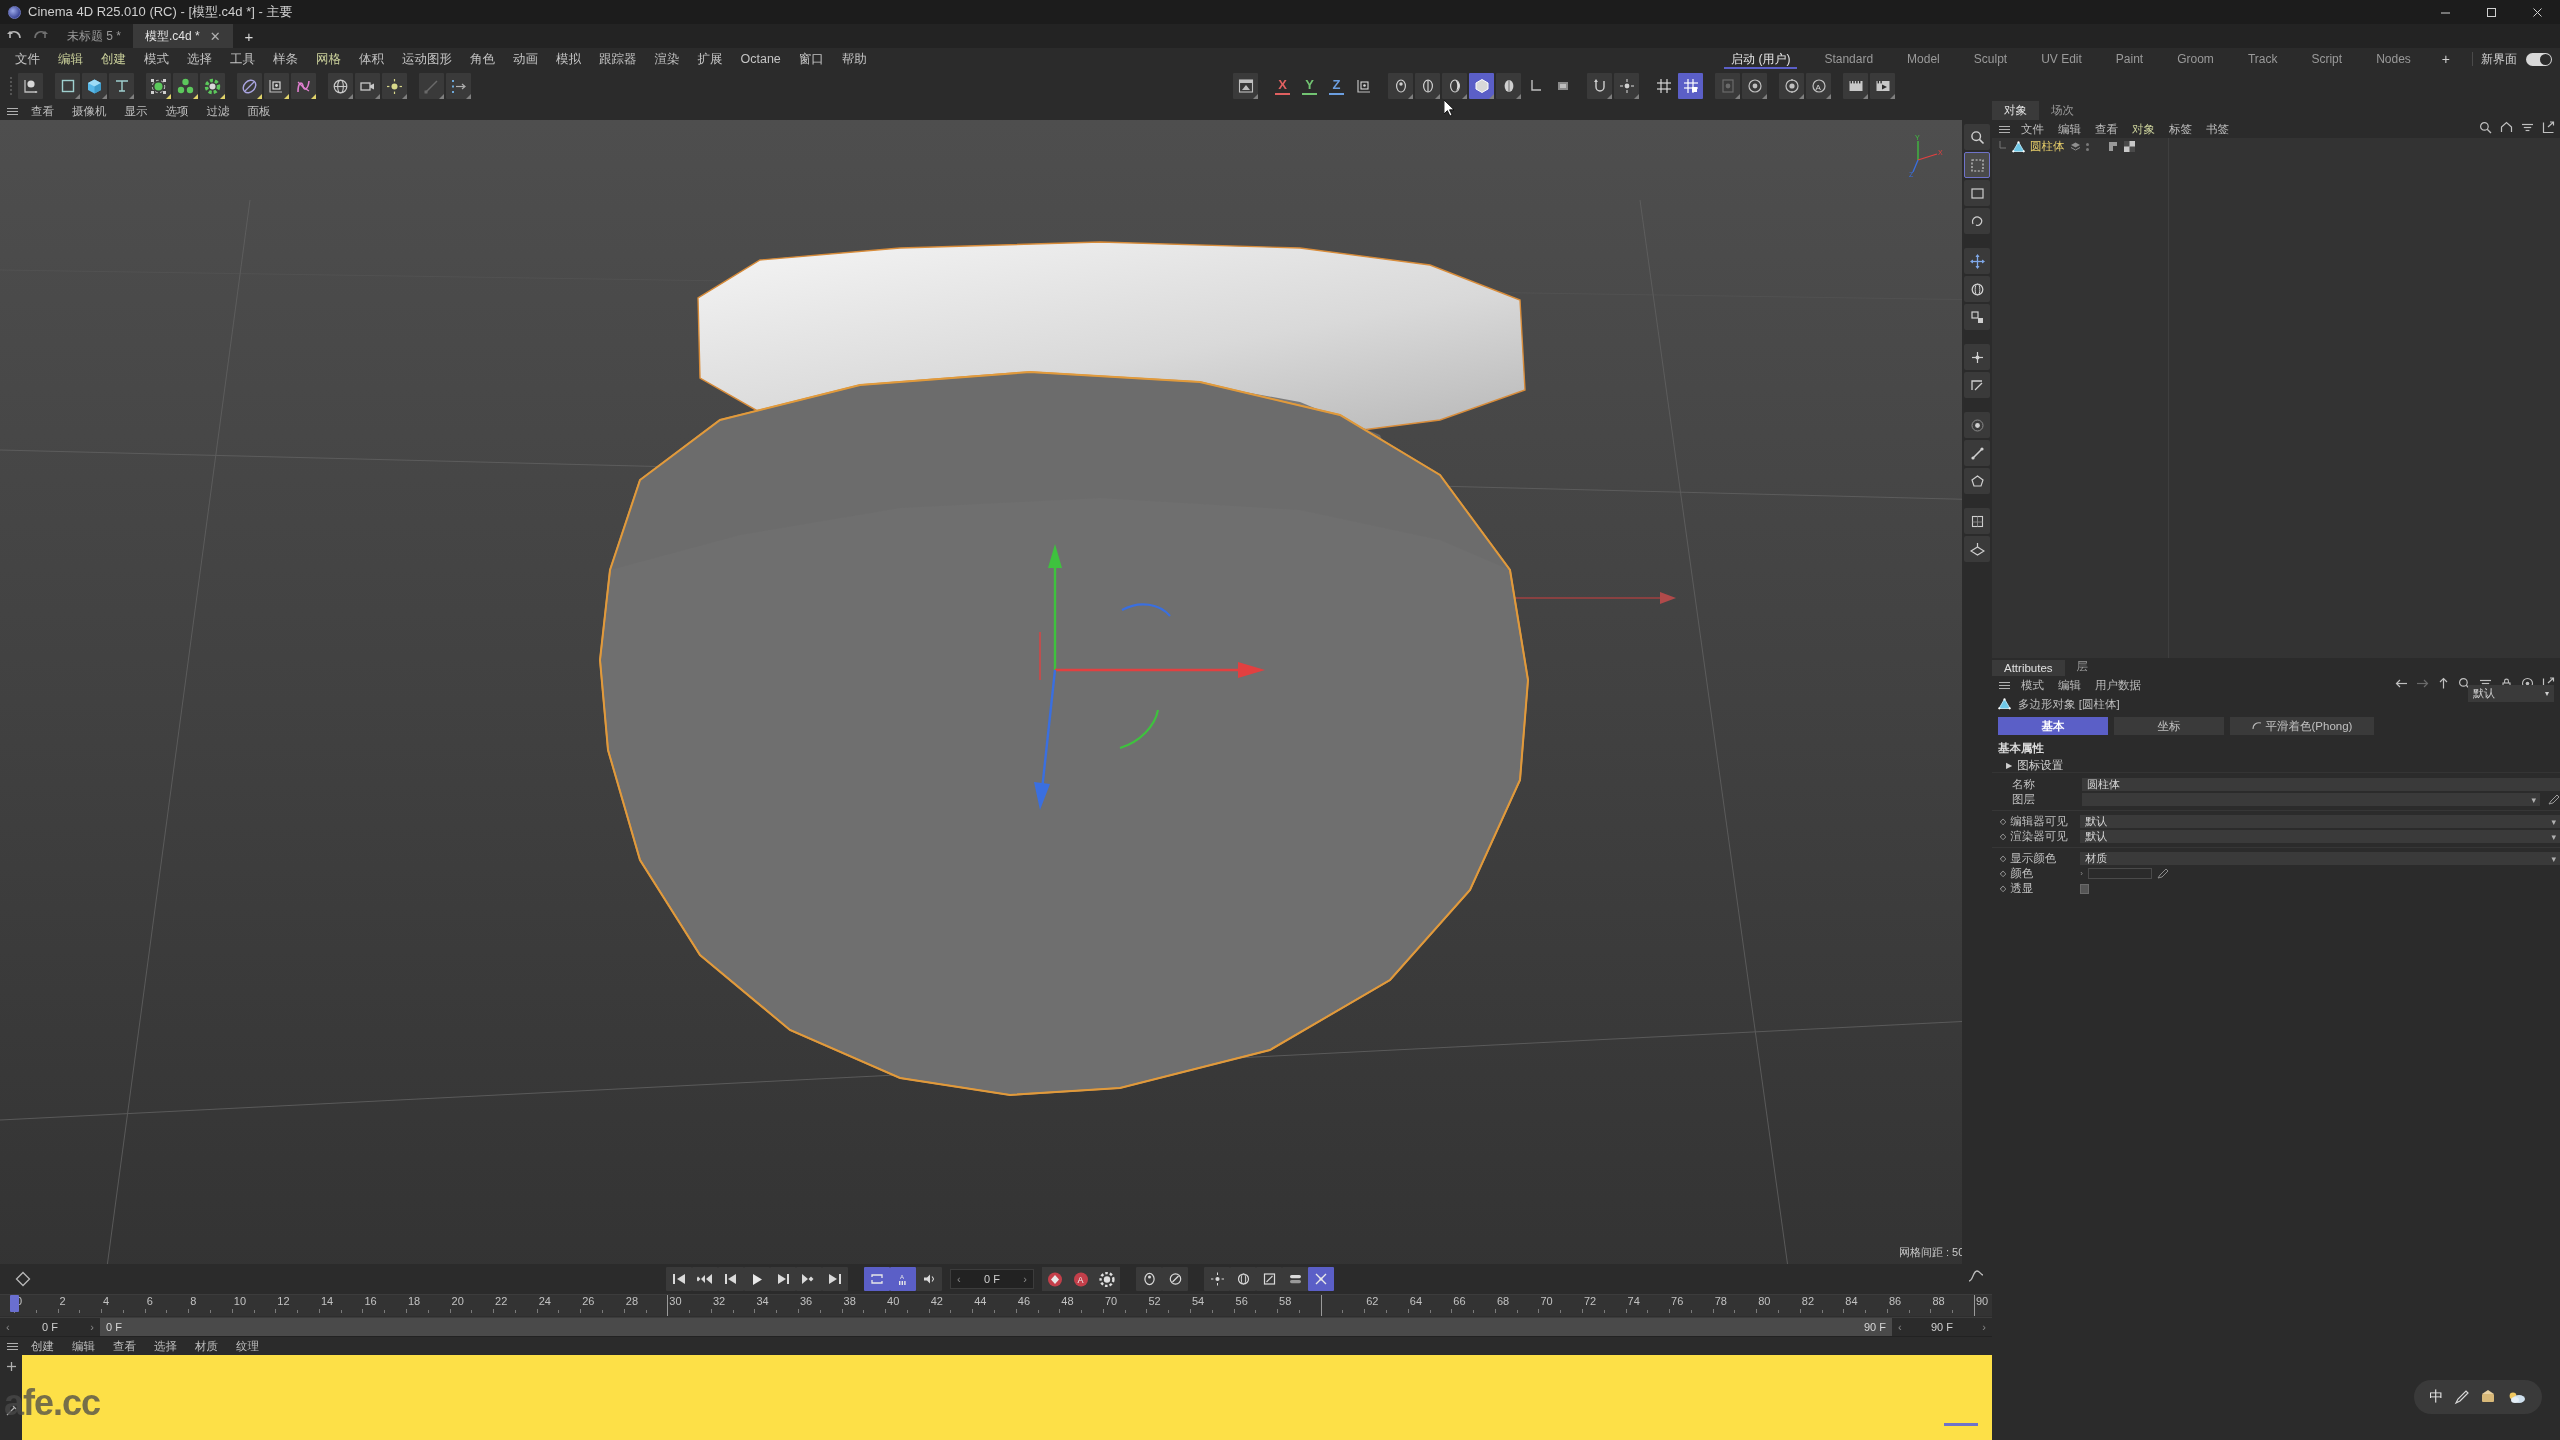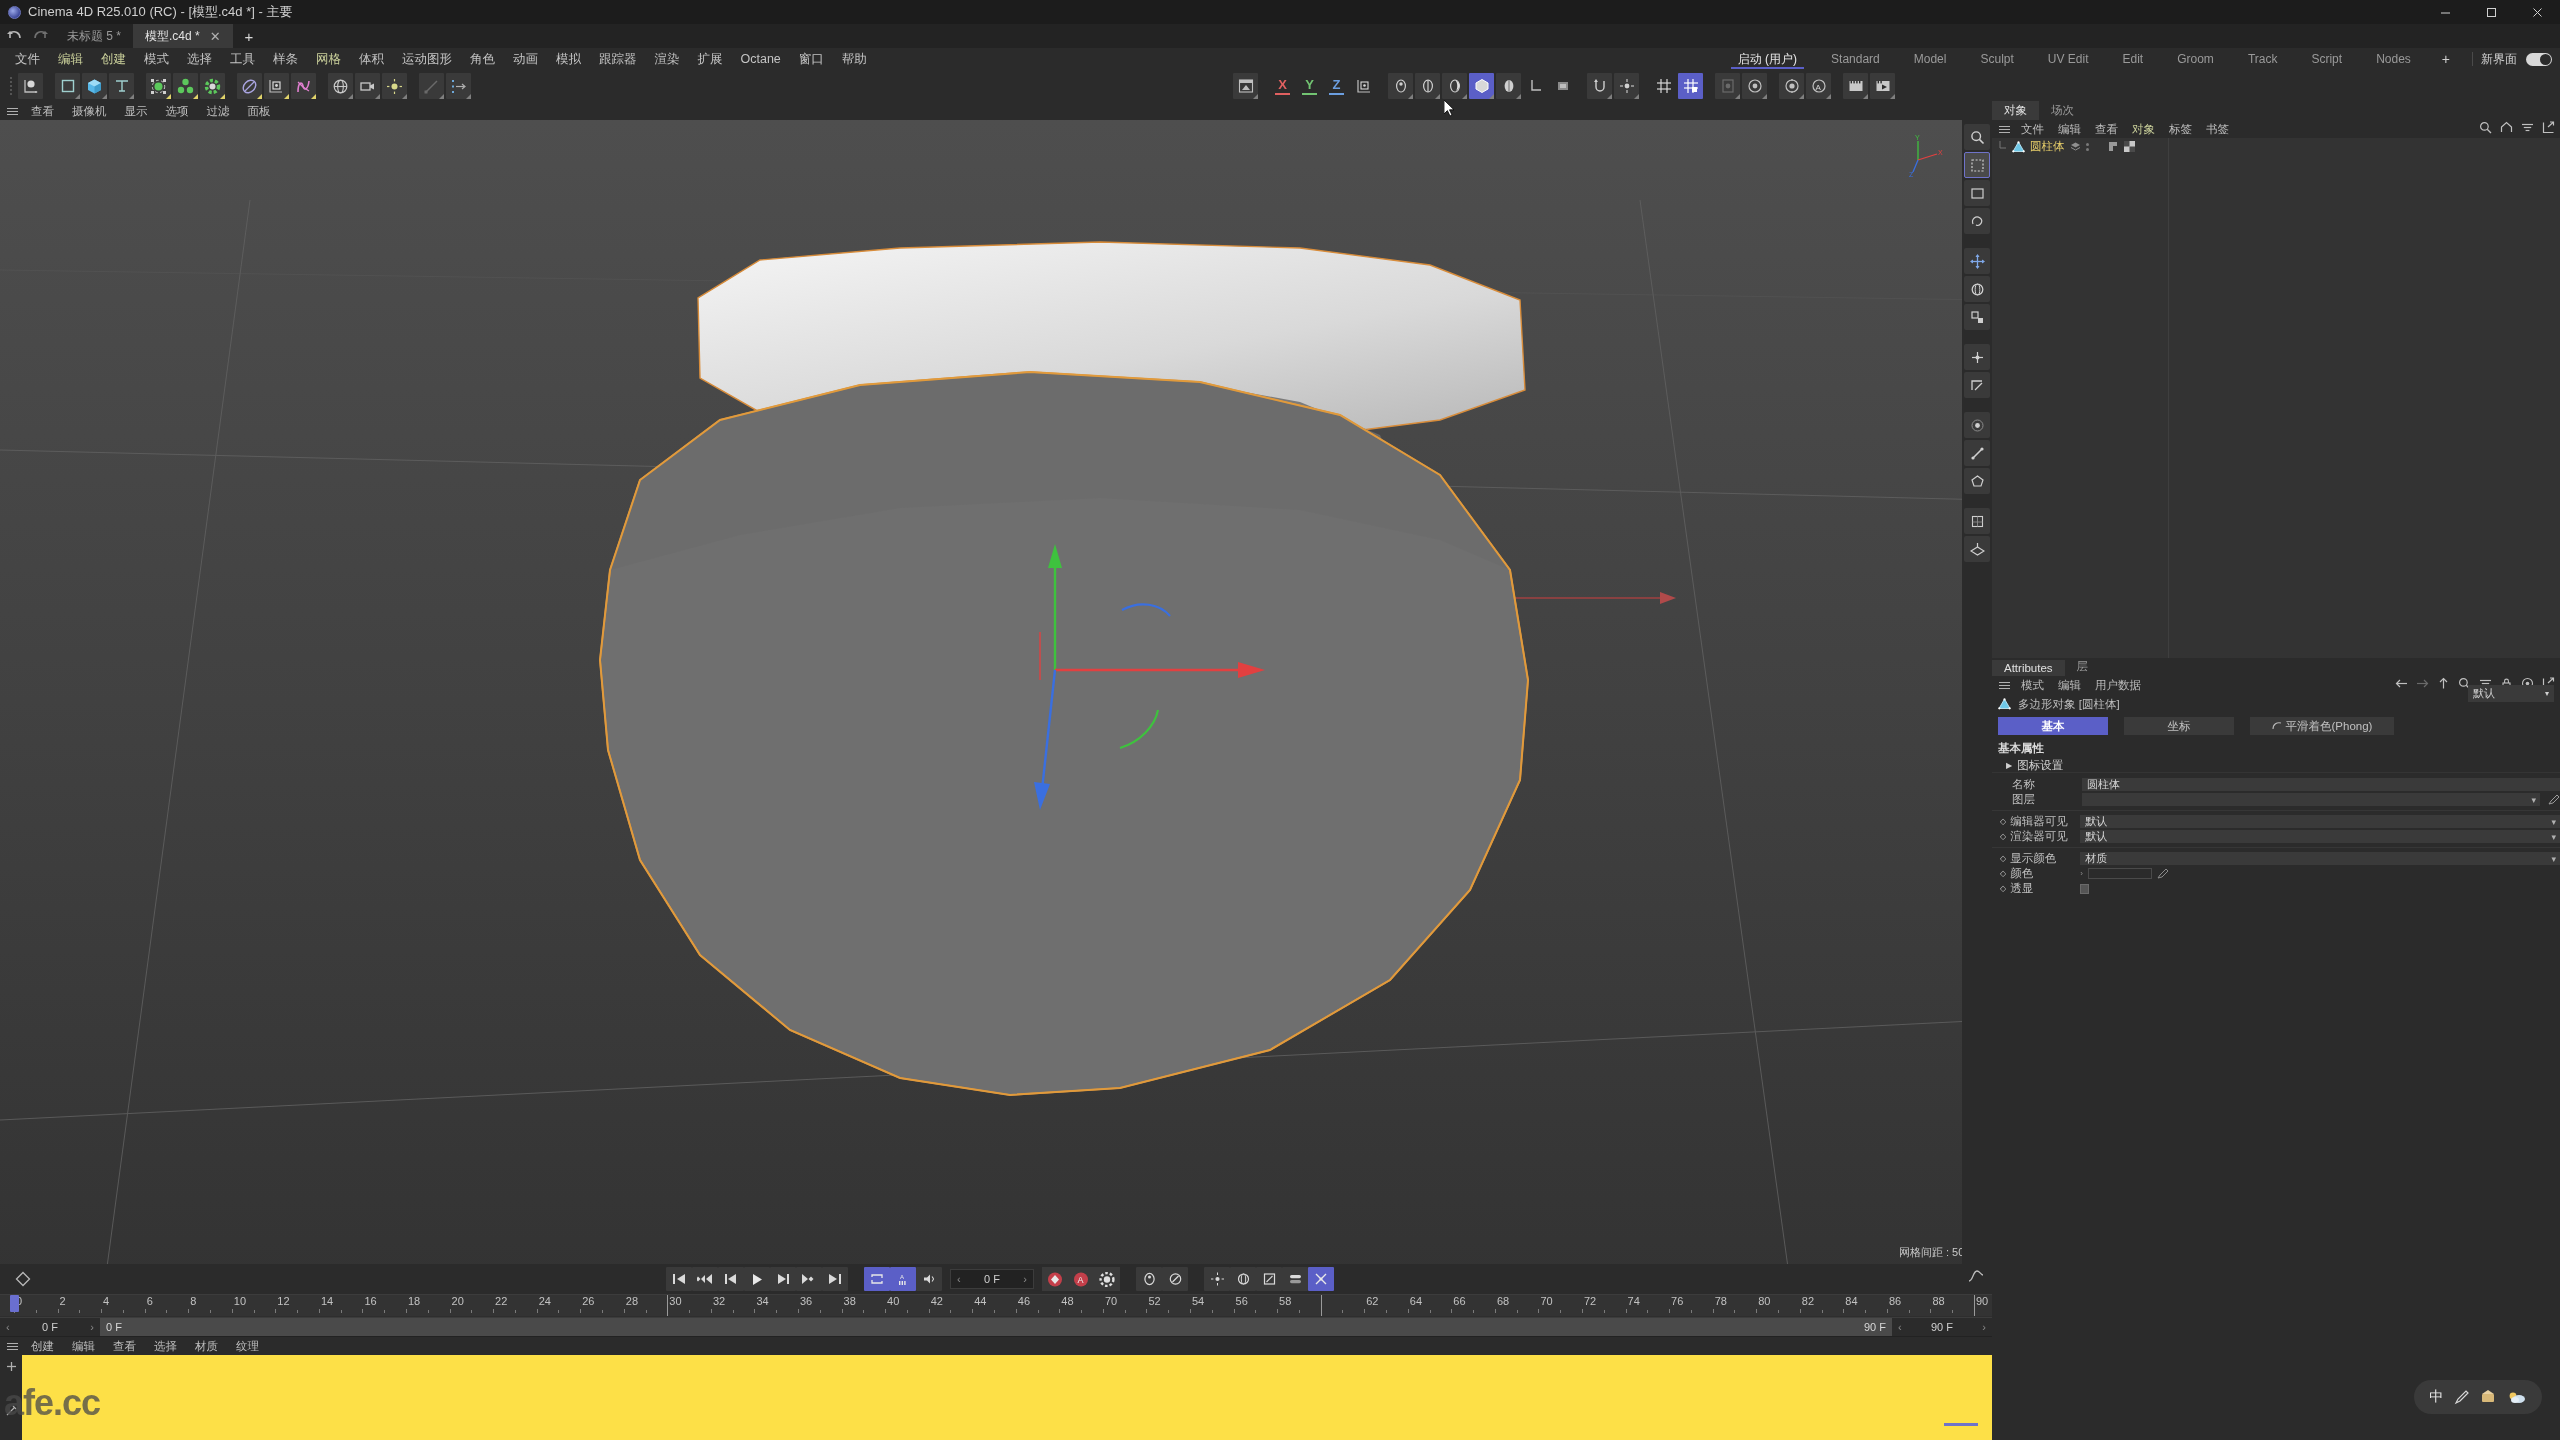--- a/index.html
+++ b/index.html
@@ -148,21 +148,21 @@
   .obj-name { color: #e8cf6a; }
   .obj-divider { position: absolute; left: 176px; top: 0; bottom: 0; width: 1px; background: #3f3f3f; }
 
   .attr-wrap { position: absolute; left: 0; right: 0; top: 556px; bottom: 0; background: #2b2b2b; }
   .attr-head { display: flex; align-items: center; height: 20px; padding-left: 6px; gap: 7px; font-size: 11.5px; }
   .attr-obj-name { color: #bdbdbd; }
   .attr-preset { position: absolute; right: 6px; top: 27px; width: 86px; height: 17px; background: #3a3a3a;
                  display: flex; align-items: center; justify-content: space-between; padding: 0 5px;
                  font-size: 11px; color: #d0d0d0; }
   .attr-tabs { display: flex; height: 18px; margin: 3px 0 0 6px; font-size: 11.5px; }
-  .attr-tab { padding: 0 10px; line-height: 18px; color: #c0c0c0; background: #3a3a3a; margin-right: 16px;
+  .attr-tab { padding: 0 10px; line-height: 18px; color: #c0c0c0; background: #3a3a3a; margin-right: 6px;
               display: flex; align-items: center; gap: 4px; }
   .attr-tab.active { background: #5b5fc7; color: #fff; font-weight: bold; }
   .attr-section { font-size: 11.5px; color: #ddd; font-weight: bold; padding: 6px 0 2px 6px; }
   .attr-sub { font-size: 11.5px; color: #cfcfcf; padding-left: 14px; display: flex; align-items: center; gap: 5px;
               height: 15px; border-bottom: 1px solid #343434; }
   .attr-row { display: flex; align-items: center; height: 15px; font-size: 11.5px; padding-left: 8px; gap: 4px; }
   .attr-key { color: #bfbfbf; }
   .attr-lbl { width: 66px; color: #bfbfbf; }
   .attr-val { flex: 1; height: 13px; background: #3a3a3a; display: flex; align-items: center;
               padding: 0 5px; color: #d5d5d5; font-size: 11px; position: relative; }
@@ -260,21 +260,21 @@
         <div class="menu-item">Octane</div>
         <div class="menu-item">窗口</div>
         <div class="menu-item">帮助</div>
       </div>
     <div id="layout-tabs" style="position:absolute;right:8px;top:0;height:22px;display:flex;align-items:center;">
         <div style="padding: 0px 17px; line-height: 22px; font-size: 12px; position: relative; color: rgb(232, 232, 232);"><span>启动 (用户)</span><span style="position: absolute; left: 10px; right: 10px; bottom: 1px; height: 2px; background: rgb(91, 95, 199);"></span></div>
         <div style="padding: 0px 17px; line-height: 22px; font-size: 12px; position: relative; color: rgb(154, 154, 154);"><span>Standard</span></div>
         <div style="padding: 0px 17px; line-height: 22px; font-size: 12px; position: relative; color: rgb(154, 154, 154);"><span>Model</span></div>
         <div style="padding: 0px 17px; line-height: 22px; font-size: 12px; position: relative; color: rgb(154, 154, 154);"><span>Sculpt</span></div>
         <div style="padding: 0px 17px; line-height: 22px; font-size: 12px; position: relative; color: rgb(154, 154, 154);"><span>UV Edit</span></div>
-        <div style="padding: 0px 17px; line-height: 22px; font-size: 12px; position: relative; color: rgb(154, 154, 154);"><span>Edit</span></div>
+        <div style="padding: 0px 17px; line-height: 22px; font-size: 12px; position: relative; color: rgb(154, 154, 154);"><span>Paint</span></div>
         <div style="padding: 0px 17px; line-height: 22px; font-size: 12px; position: relative; color: rgb(154, 154, 154);"><span>Groom</span></div>
         <div style="padding: 0px 17px; line-height: 22px; font-size: 12px; position: relative; color: rgb(154, 154, 154);"><span>Track</span></div>
         <div style="padding: 0px 17px; line-height: 22px; font-size: 12px; position: relative; color: rgb(154, 154, 154);"><span>Script</span></div>
         <div style="padding: 0px 17px; line-height: 22px; font-size: 12px; position: relative; color: rgb(154, 154, 154);"><span>Nodes</span></div>
         <div style="padding: 0px 14px; line-height: 22px; font-size: 14px; color: rgb(208, 208, 208);">+</div>
         <div style="width: 1px; height: 14px; background: rgb(74, 74, 74); margin: 0px 8px;"></div>
         <div style="line-height: 22px; font-size: 12px; color: rgb(208, 208, 208); margin-right: 9px;">新界面</div>
         <div style="width: 26px; height: 13px; border-radius: 7px; background: rgb(216, 216, 216); position: relative;">
           <span style="position:absolute;right:1px;top:1px;width:11px;height:11px;border-radius:50%;background:#2b2b2b;"></span>
         </div>

